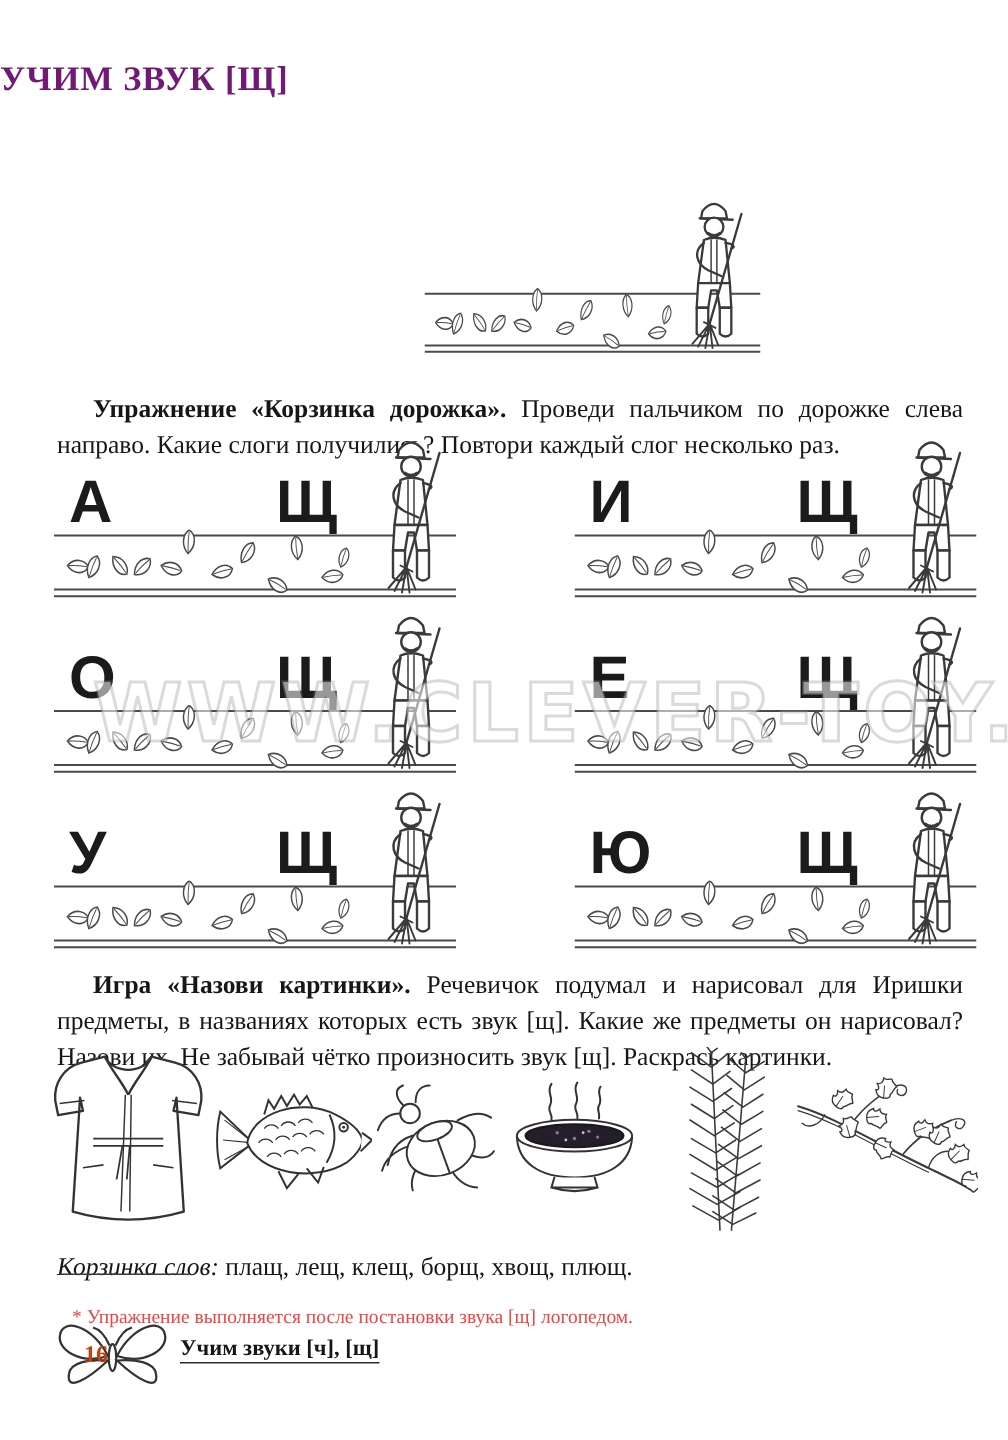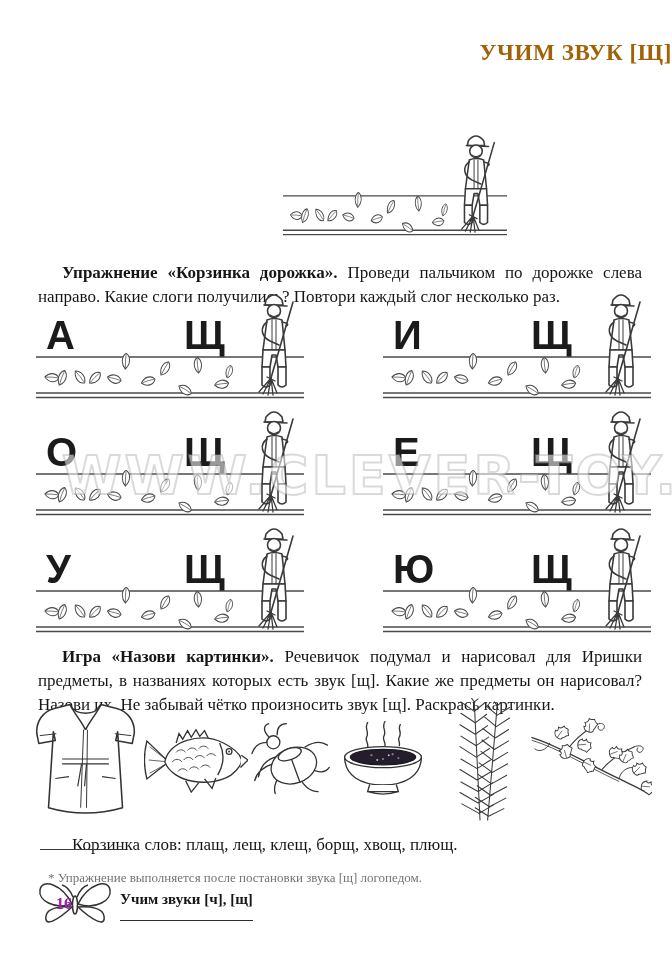--- a/index.html
+++ b/index.html
@@ -1,21 +1,21 @@
 <!DOCTYPE html>
 <html><head>
 <meta charset="utf-8">
 <style>
   html,body{margin:0;padding:0;}
   body{width:672px;height:960px;background:#ffffff;overflow:hidden;
        font-family:"Liberation Serif", serif;color:#161616;}
   .page{position:relative;width:672px;height:960px;overflow:hidden;background:#fff;}
 
-  .title{position:absolute;top:40px;left:0;right:0;text-align:right;
-         font-weight:bold;font-size:23px;letter-spacing:.6px;color:#a16207;}
+  .title{position:absolute;top:40px;left:0;right:0;text-align:left;
+         font-weight:bold;font-size:23px;letter-spacing:.6px;color:#701a75;}
 
   .para{position:absolute;left:38px;right:30px;font-size:17px;line-height:1.4;
         text-align:justify;text-indent:24px;}
   .para b{font-weight:bold;}
   #p1{top:82px;}
   #p2{top:244px;}
   #p3{top:628px;}
 
   .scene{position:absolute;}
   #scene1{top:134px;left:283px;width:224px;height:102px;}
@@ -30,30 +30,30 @@
   .cell .man-svg{position:absolute;right:-2px;bottom:2px;}
   .ltr{position:absolute;bottom:44px;font-family:"Liberation Sans",sans-serif;
        font-weight:700;font-size:40px;color:#1b1b1b;line-height:1;}
   .ltr.start{left:10px;} .ltr.end{left:148px;}
 
   .pics{position:absolute;top:698px;left:30px;right:20px;height:124px;
         display:flex;justify-content:space-between;align-items:center;}
   .pics svg{display:block;}
 
   .basket{position:absolute;top:818px;left:38px;right:30px;font-size:17px;}
-  .basket .lbl{margin-left:34px;}
+  .basket .lbl{font-style:italic;}
 
   .footrule{position:absolute;top:849px;left:40px;width:86px;border-top:1.4px solid #3a3a3a;}
-  .footnote{position:absolute;top:857px;left:48px;right:30px;font-size:13px;color:#737373;}
+  .footnote{position:absolute;top:857px;left:48px;right:30px;font-size:13px;color:#ef4444;}
 
   .footer{position:absolute;left:34px;top:876px;width:320px;height:62px;}
   .footer .bfly{position:absolute;left:0;top:0;}
-  .footer .pagenum{position:absolute;left:22px;top:19px;font-size:16px;font-weight:bold;color:#a21caf;}
+  .footer .pagenum{position:absolute;left:22px;top:19px;font-size:16px;font-weight:bold;color:#c2410c;}
   .footer .flabel{position:absolute;left:86px;top:15px;font-size:15px;font-weight:bold;
-                  border-bottom:1.5px solid #2c2c2c;padding-bottom:12px;}
+                  border-bottom:1.5px solid #2c2c2c;padding-bottom:0;}
 
   .watermark{position:absolute;top:444px;left:62px;width:700px;z-index:3;pointer-events:none;
              font-family:"DejaVu Sans",sans-serif;font-weight:bold;font-size:54px;letter-spacing:3px;
              color:rgba(255,255,255,0.55);-webkit-text-stroke:2px rgba(150,150,150,0.35);
              text-stroke:2px rgba(150,150,150,0.35);white-space:nowrap;}
 </style>
 </head>
 <body>
 
 <svg width="0" height="0" style="position:absolute">

